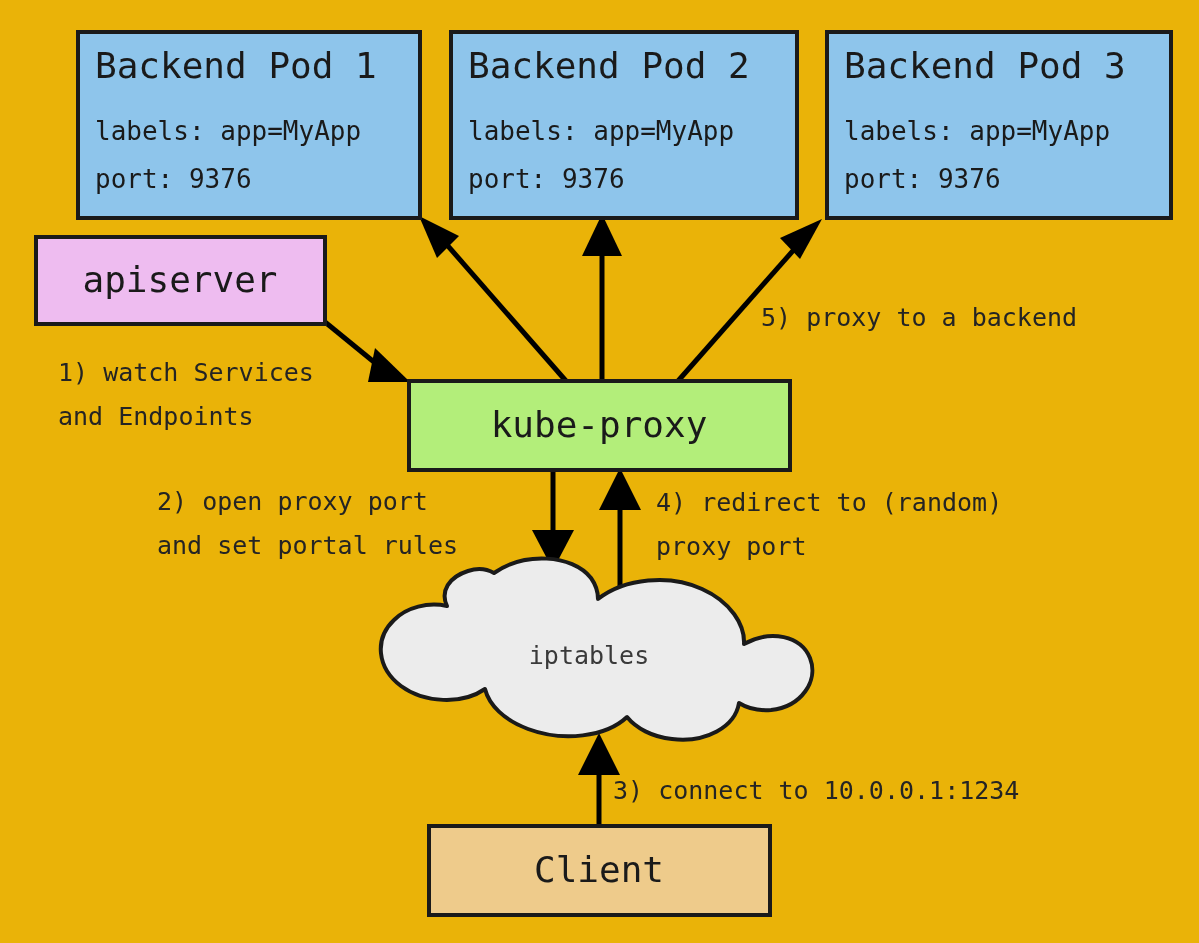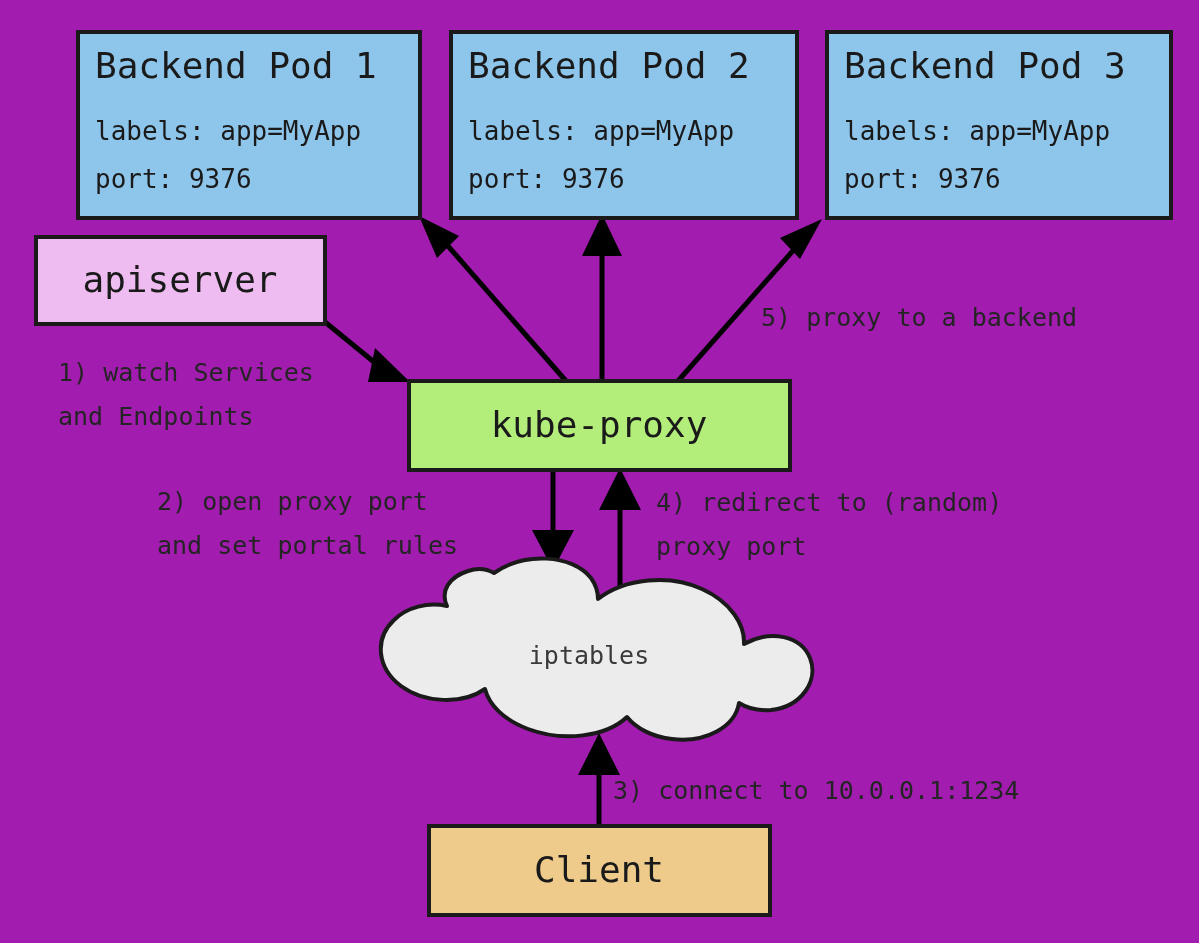--- a/index.html
+++ b/index.html
@@ -10,21 +10,21 @@
   body {
     width: 1199px;
     height: 943px;
     font-family: "DejaVu Sans Mono", "Liberation Mono", monospace;
     overflow: hidden;
   }
   #diagram-root {
     position: relative;
     width: 1199px;
     height: 943px;
-    background: #a21caf;
+    background: #eab308;
   }
   svg#diagram {
     display: block;
     width: 1199px;
     height: 943px;
   }
   .node-box {
     stroke: #1a1a1a;
     stroke-width: 4;
   }

